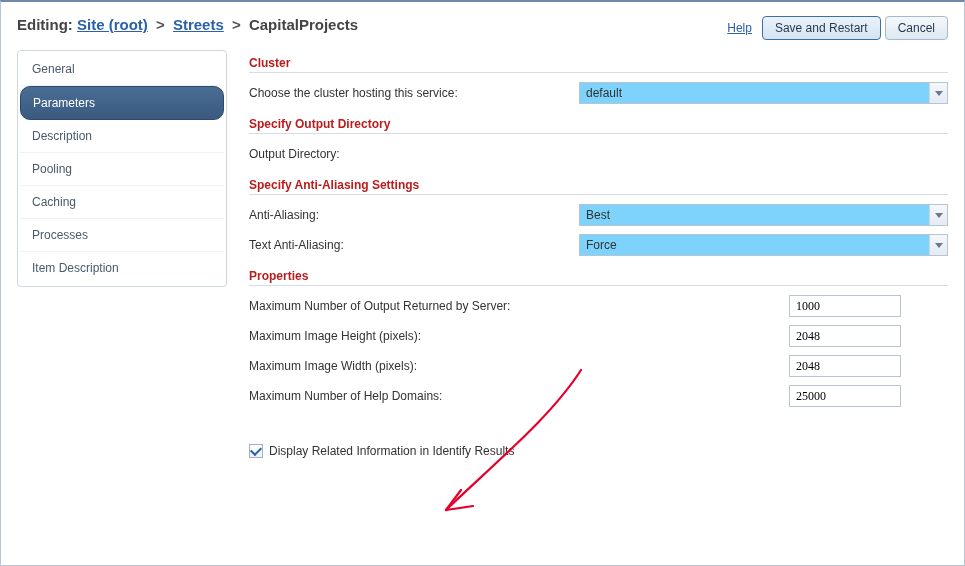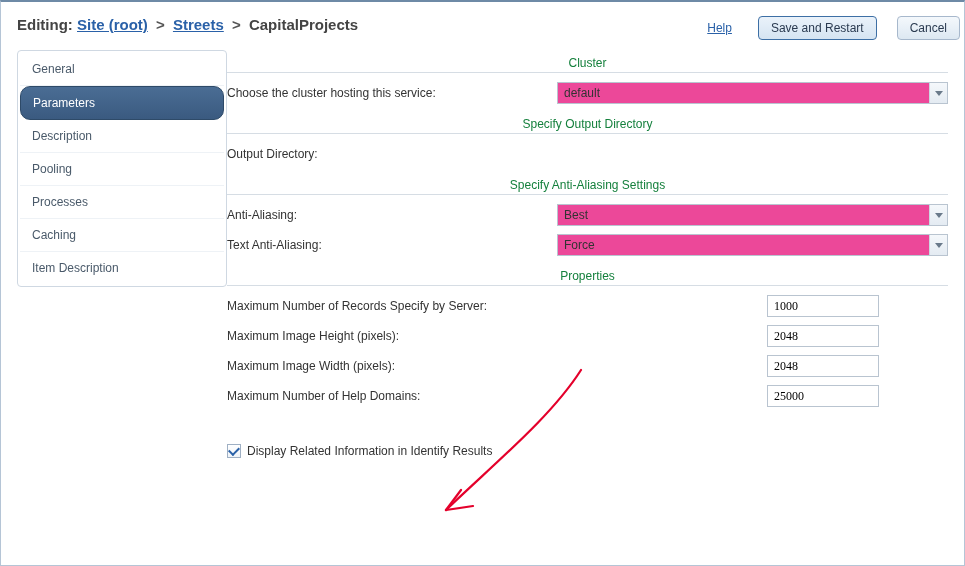--- a/index.html
+++ b/index.html
@@ -15,37 +15,37 @@
     height: 566px;
     border: 1px solid #b5c5d6;
     border-top: 2px solid #6e8aa6;
     position: relative;
     background: #fff;
   }
   .header {
     display: flex;
     justify-content: space-between;
     align-items: flex-start;
-    padding: 14px 4px 10px 16px;
+    padding: 14px 16px 10px 16px;
   }
   .breadcrumb {
     font-size: 15px;
     font-weight: bold;
     color: #444;
   }
   .breadcrumb a {
     color: #2a61a8;
     text-decoration: underline;
   }
   .breadcrumb .sep { color: #555; padding: 0 4px; font-weight: bold;}
   .breadcrumb .current { color: #444; font-weight: bold;}
   .header-actions {
     display: flex;
     align-items: center;
-    gap: 20px;
+    gap: 4px;
   }
   .help-link {
     color: #2a61a8;
     text-decoration: underline;
     margin-right: 6px;
     font-size: 12px;
   }
   .btn {
     background: linear-gradient(#f4f8fc, #dde8f2);
     border: 1px solid #a7b8cc;
@@ -56,20 +56,21 @@
     cursor: pointer;
     font-family: inherit;
   }
   .btn.primary {
     background: linear-gradient(#eaf2fa, #d5e4f2);
     border-color: #3d6fa5;
   }
   .content {
     display: flex;
     padding: 0 16px 16px 16px;
+    gap: 22px;
   }
   .sidebar {
     width: 210px;
     border: 1px solid #cfd8e2;
     border-radius: 4px;
     background: #fff;
     padding: 2px;
     align-self: flex-start;
   }
   .sidebar-item {
@@ -85,26 +86,25 @@
     color: #fff;
     border-radius: 10px;
     border: 1px solid #2e4a68;
     margin: 0;
   }
   .main {
     flex: 1;
     padding-top: 4px;
   }
   .section-title {
-    font-weight: normal;
-    color: #15803d;
+    font-weight: bold;
+    color: #b91c1c;
     font-size: 12px;
     margin-top: 12px;
     margin-bottom: 2px;
-    text-align: center;
   }
   .section-title:first-child { margin-top: 2px; }
   .hr {
     border: none;
     border-top: 1px solid #d6dde4;
     margin: 2px 0 8px 0;
   }
   .row {
     display: flex;
     align-items: center;
@@ -118,21 +118,21 @@
   }
   .row-ctrl {
     flex: 1;
     display: flex;
   }
   .select {
     flex: 1;
     display: flex;
     border: 1px solid #b9c4d0;
     height: 22px;
-    background: #ec4899;
+    background: #7dd3fc;
   }
   .select-text {
     flex: 1;
     padding: 3px 6px;
     font-size: 12px;
     color: #333;
     white-space: nowrap;
     overflow: hidden;
   }
   .select-arrow {
@@ -213,22 +213,22 @@
     </div>
   </div>
 
   <div class="content">
 
     <div class="sidebar">
       <div class="sidebar-item">General</div>
       <div class="sidebar-item selected">Parameters</div>
       <div class="sidebar-item">Description</div>
       <div class="sidebar-item">Pooling</div>
+      <div class="sidebar-item">Caching</div>
       <div class="sidebar-item">Processes</div>
-      <div class="sidebar-item">Caching</div>
       <div class="sidebar-item">Item Description</div>
     </div>
 
     <div class="main">
 
       <div class="section-title">Cluster</div>
       <hr class="hr">
       <div class="row">
         <div class="row-label">Choose the cluster hosting this service:</div>
         <div class="row-ctrl">
@@ -275,21 +275,21 @@
                 </svg>
             </div>
           </div>
         </div>
       </div>
 
       <div class="section-title">Properties</div>
       <hr class="hr">
 
       <div class="prop-row">
-        <div class="prop-label">Maximum Number of Records Specify by Server:</div>
+        <div class="prop-label">Maximum Number of Output Returned by Server:</div>
         <input class="prop-input" value="1000" style="">
       </div>
       <div class="prop-row">
         <div class="prop-label">Maximum Image Height (pixels):</div>
         <input class="prop-input" value="2048" style="">
       </div>
       <div class="prop-row">
         <div class="prop-label">Maximum Image Width (pixels):</div>
         <input class="prop-input" value="2048" style="">
       </div>

